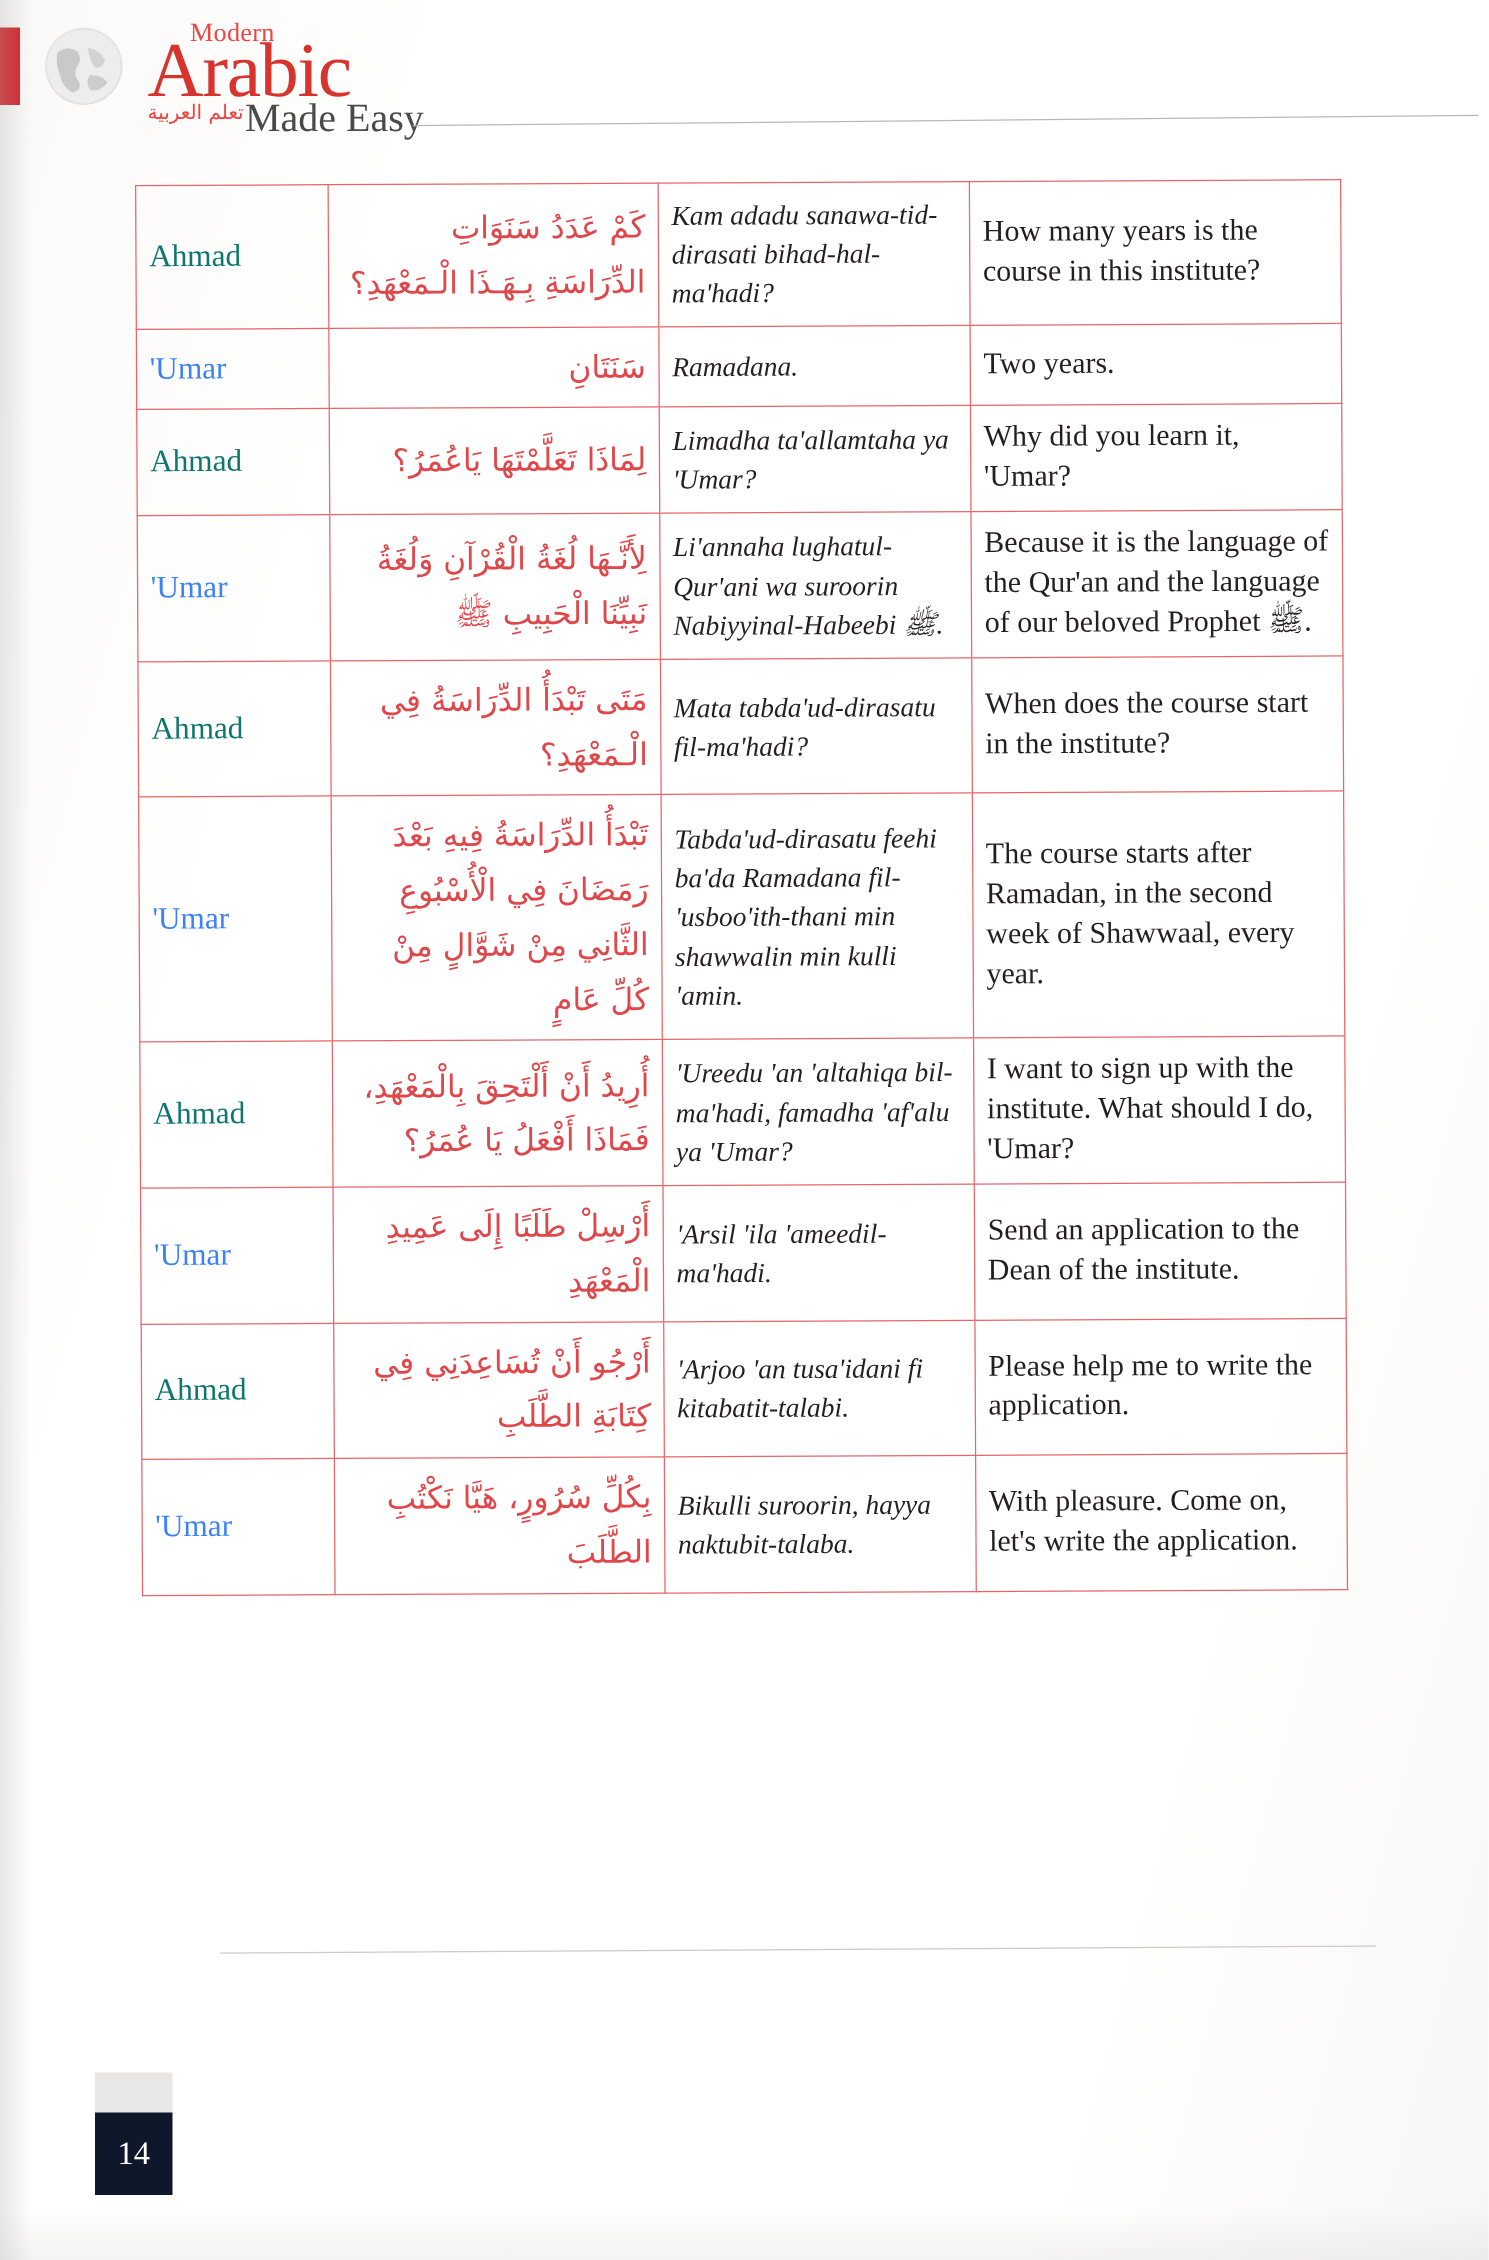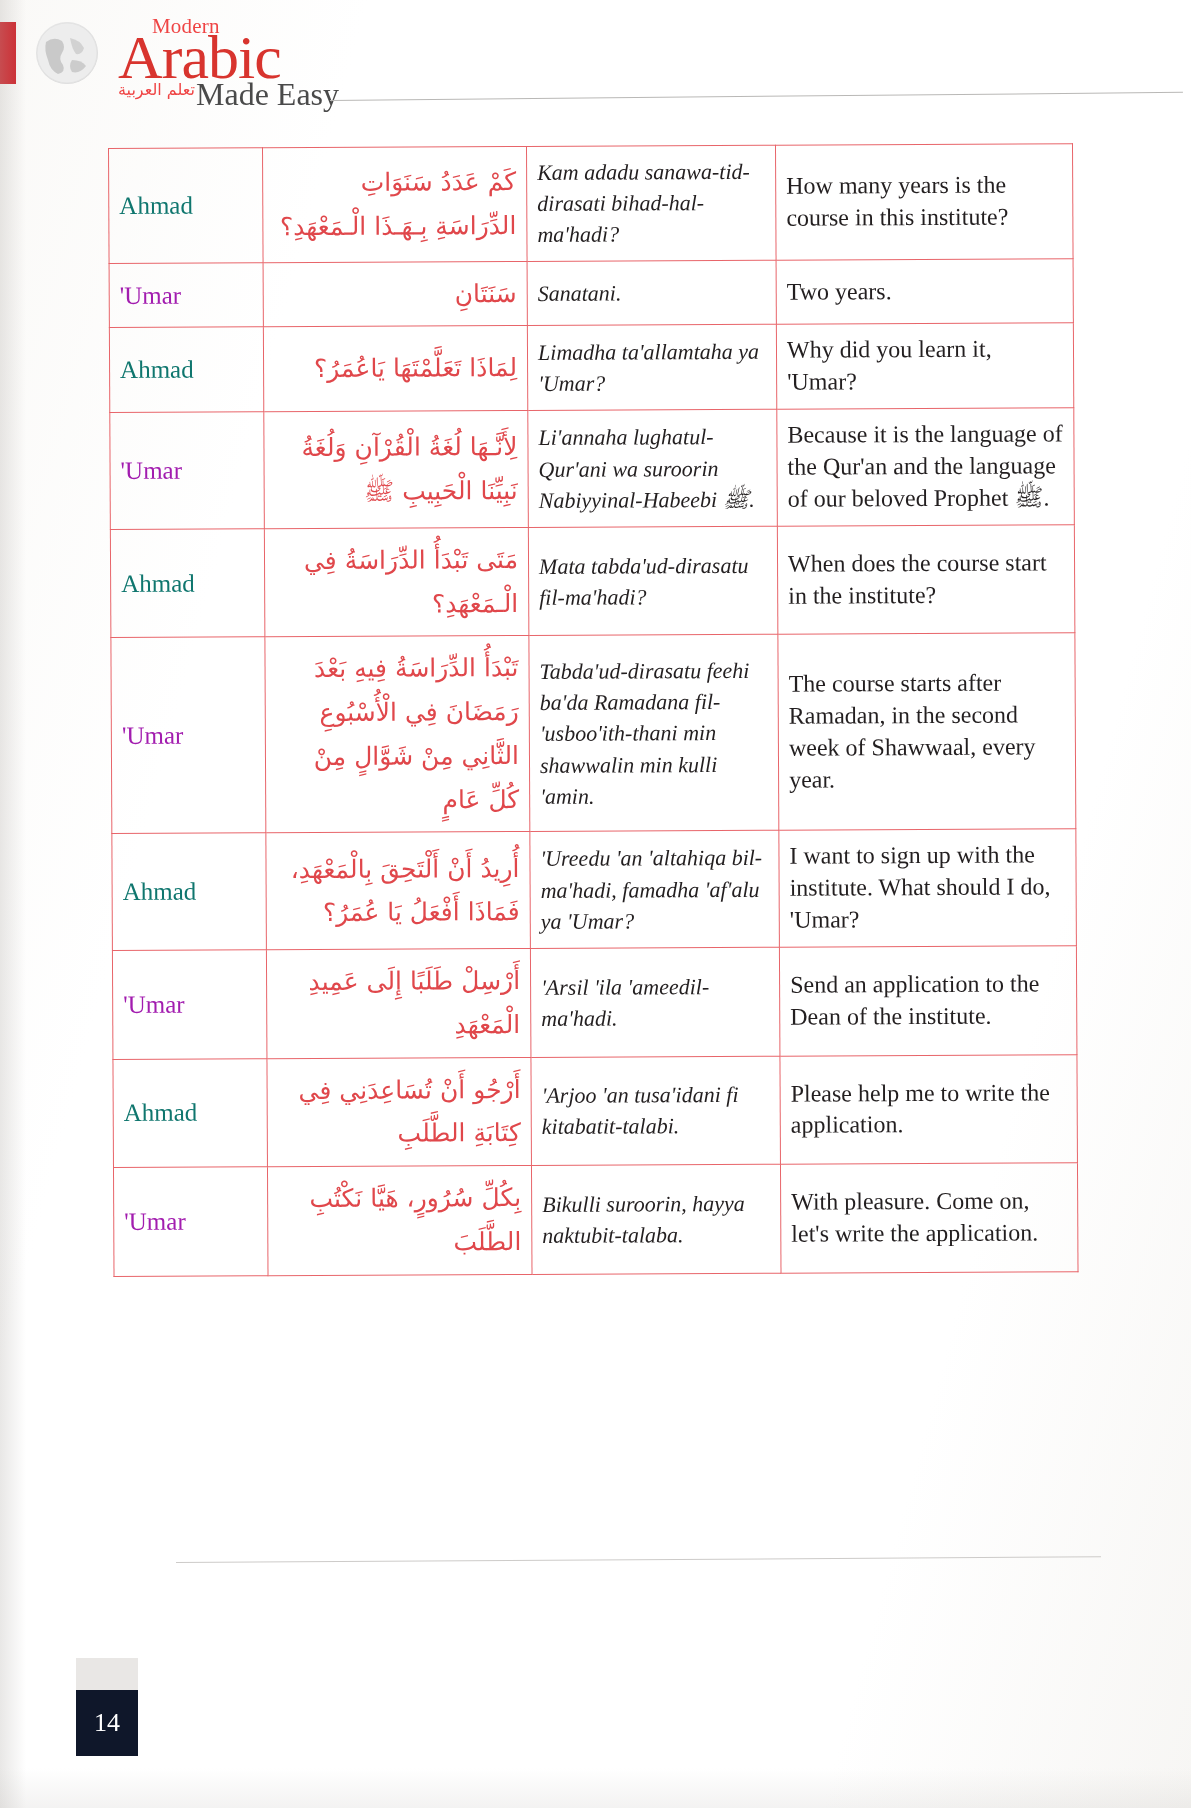--- a/index.html
+++ b/index.html
@@ -142,21 +142,21 @@
   }
   table.dialogue td {
     border: 1px solid #e8656a;
     vertical-align: middle;
     padding: 10px 10px;
   }
   td.c-speaker {
     width: 133px;
     font-family: "Liberation Serif", serif;
     font-size: 25px;
-    color: #a21caf;
+    color: #3b82f6;
     text-align: left;
     padding-left: 22px;
   }
   td.c-speaker.ahmad { color: #0f766e; }
   td.c-arabic {
     width: 243px;
     direction: rtl;
     text-align: right;
     font-family: "DejaVu Sans", sans-serif;
     font-size: 25px;
@@ -250,21 +250,21 @@
     <tbody id="dialogue-body">
         <tr>
           <td class="c-speaker ahmad">Ahmad</td>
           <td class="c-arabic">كَمْ عَدَدُ سَنَوَاتِ الدِّرَاسَةِ بِـهَـذَا الْـمَعْهَدِ؟</td>
           <td class="c-translit">Kam adadu sanawa-tid-dirasati bihad-hal-ma'hadi?</td>
           <td class="c-english">How many years is the course in this institute?</td>
         </tr>
         <tr>
           <td class="c-speaker umar">'Umar</td>
           <td class="c-arabic">سَنَتَانِ</td>
-          <td class="c-translit">Sanatani.</td>
+          <td class="c-translit">Ramadana.</td>
           <td class="c-english">Two years.</td>
         </tr>
         <tr>
           <td class="c-speaker ahmad">Ahmad</td>
           <td class="c-arabic">لِمَاذَا تَعَلَّمْتَهَا يَاعُمَرُ؟</td>
           <td class="c-translit">Limadha ta'allamtaha ya 'Umar?</td>
           <td class="c-english">Why did you learn it, 'Umar?</td>
         </tr>
         <tr>
           <td class="c-speaker umar">'Umar</td>

